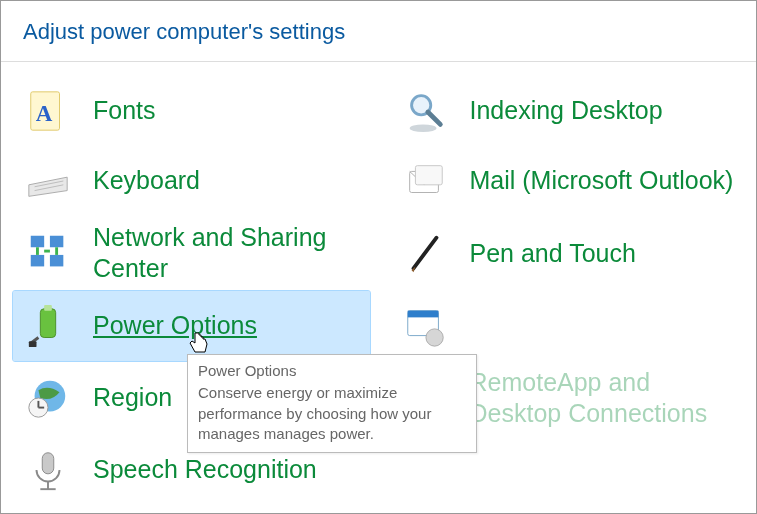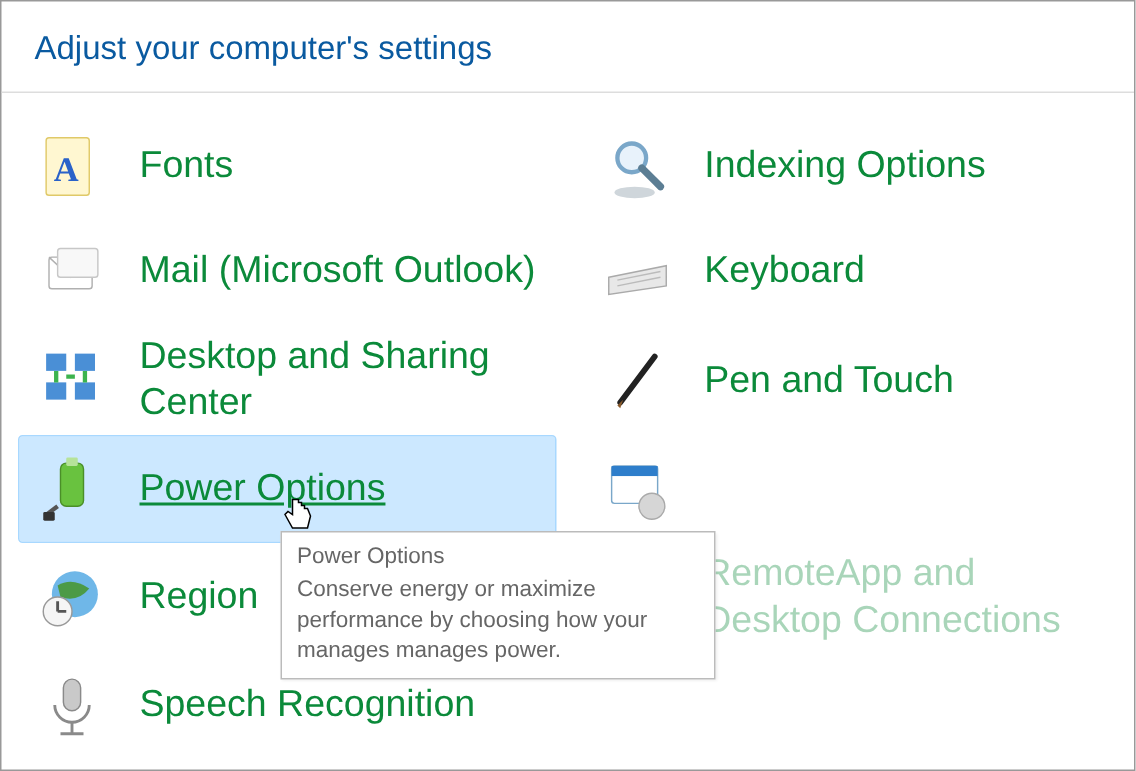--- a/index.html
+++ b/index.html
@@ -73,21 +73,21 @@
     position: absolute;
     left: 187px;
     top: 330px;
     z-index: 20;
     pointer-events: none;
   }
 </style>
 </head>
 <body>
 
-<div class="title">Adjust your computer's settings</div>
+<div class="title">Adjust power computer's settings</div>
 
 <div class="grid">
 
   <div class="item">
     <span class="icon-wrap">
       <svg viewBox="0 0 48 48">
         <rect x="6" y="4" width="30" height="40" rx="2" fill="#fff7d1" stroke="#e0c968"></rect>
         <text x="20" y="34" font-family="Georgia" font-size="24" fill="#2a62c9" text-anchor="middle" font-weight="bold">A</text>
       </svg>
     </span>
@@ -95,58 +95,58 @@
   </div>
 
   <div class="item">
     <span class="icon-wrap">
       <svg viewBox="0 0 48 48">
         <circle cx="20" cy="18" r="10" fill="#e8f2fb" stroke="#7aa7c9" stroke-width="3"></circle>
         <line x1="27" y1="25" x2="40" y2="38" stroke="#5c7e94" stroke-width="5" stroke-linecap="round"></line>
         <ellipse cx="22" cy="42" rx="14" ry="4" fill="#cfd6db"></ellipse>
       </svg>
     </span>
-    <span class="label">Indexing Options</span>
+    <span class="label">Indexing Desktop</span>
+  </div>
+
+  <div class="item">
+    <span class="icon-wrap">
+      <svg viewBox="0 0 48 48">
+        <polygon points="4,28 44,20 44,34 4,40" fill="#e8e8e8" stroke="#aaa"></polygon>
+        <line x1="10" y1="30" x2="40" y2="24" stroke="#bbb"></line>
+        <line x1="10" y1="34" x2="40" y2="28" stroke="#bbb"></line>
+      </svg>
+    </span>
+    <span class="label">Keyboard</span>
   </div>
 
   <div class="item">
     <span class="icon-wrap">
       <svg viewBox="0 0 48 48">
         <rect x="8" y="14" width="30" height="22" rx="2" fill="#fff" stroke="#b0b0b0"></rect>
         <polyline points="8,14 23,28 38,14" fill="none" stroke="#b0b0b0"></polyline>
         <rect x="14" y="8" width="28" height="20" rx="2" fill="#f8f8f8" stroke="#c7c7c7"></rect>
       </svg>
     </span>
     <span class="label">Mail (Microsoft Outlook)</span>
-  </div>
-
-  <div class="item">
-    <span class="icon-wrap">
-      <svg viewBox="0 0 48 48">
-        <polygon points="4,28 44,20 44,34 4,40" fill="#e8e8e8" stroke="#aaa"></polygon>
-        <line x1="10" y1="30" x2="40" y2="24" stroke="#bbb"></line>
-        <line x1="10" y1="34" x2="40" y2="28" stroke="#bbb"></line>
-      </svg>
-    </span>
-    <span class="label">Keyboard</span>
   </div>
 
   <div class="item">
     <span class="icon-wrap">
       <svg viewBox="0 0 48 48">
         <rect x="6" y="6" width="14" height="12" fill="#4a8fd6"></rect>
         <rect x="26" y="6" width="14" height="12" fill="#4a8fd6"></rect>
         <rect x="6" y="26" width="14" height="12" fill="#4a8fd6"></rect>
         <rect x="26" y="26" width="14" height="12" fill="#4a8fd6"></rect>
         <line x1="13" y1="18" x2="13" y2="26" stroke="#3cb34e" stroke-width="3"></line>
         <line x1="33" y1="18" x2="33" y2="26" stroke="#3cb34e" stroke-width="3"></line>
         <line x1="20" y1="22" x2="26" y2="22" stroke="#3cb34e" stroke-width="3"></line>
       </svg>
     </span>
-    <span class="label">Desktop and Sharing Center</span>
+    <span class="label">Network and Sharing Center</span>
   </div>
 
   <div class="item">
     <span class="icon-wrap">
       <svg viewBox="0 0 48 48">
         <line x1="12" y1="40" x2="36" y2="8" stroke="#222" stroke-width="4" stroke-linecap="round"></line>
         <polygon points="10,42 14,38 12,44" fill="#8a5a2b"></polygon>
       </svg>
     </span>
     <span class="label">Pen and Touch</span>

